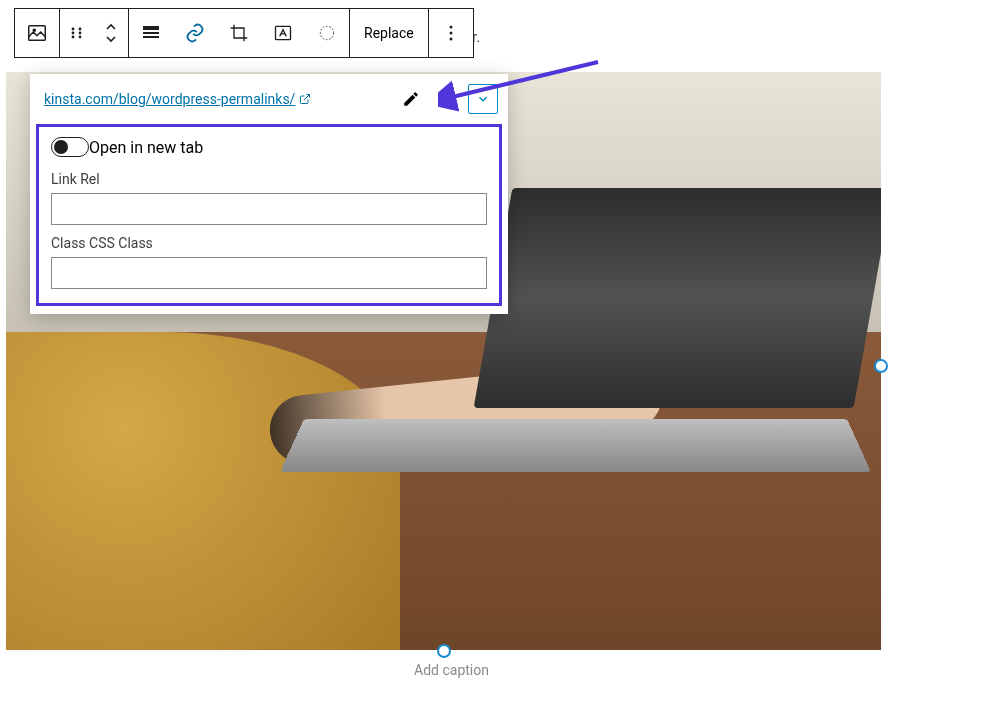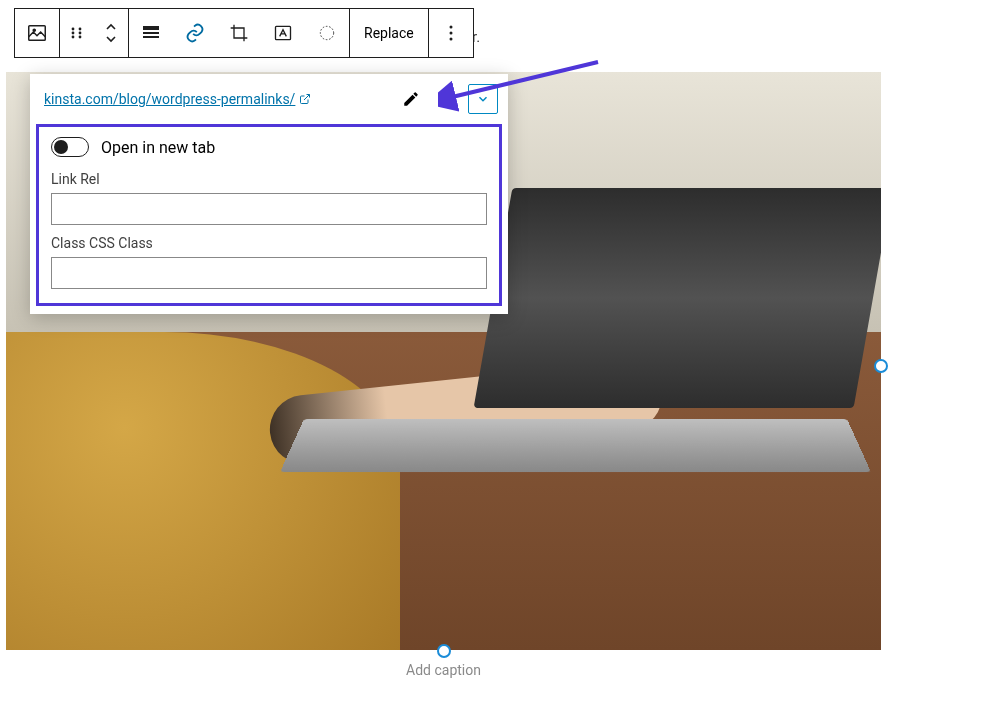--- a/index.html
+++ b/index.html
@@ -135,21 +135,21 @@
     background: #fff;
     border-radius: 50%;
     z-index: 3;
   }
   .rh-right { top: 359px; left: 874px; }
   .rh-bottom { top: 644px; left: 437px; }
 
   .caption {
     position: absolute;
     top: 662px;
-    left: 6px;
+    left: 14px;
     width: 875px;
     text-align: center;
     color: #8a8a8a;
     font-size: 14px;
     z-index: 2;
   }
 
   
   .popover {
     position: absolute;
@@ -188,21 +188,20 @@
     border-radius: 2px;
   }
   .highlight-box {
     margin: 0 6px 8px 6px;
     border: 3px solid #4f36d8;
     padding: 10px 12px 14px 12px;
   }
   .toggle-row {
     display: flex;
     align-items: center;
-    gap: 12px;
     margin-bottom: 14px;
   }
   .toggle {
     width: 38px; height: 20px;
     border: 1.5px solid #1e1e1e;
     border-radius: 20px;
     position: relative;
     cursor: pointer;
     background: #fff;
   }

